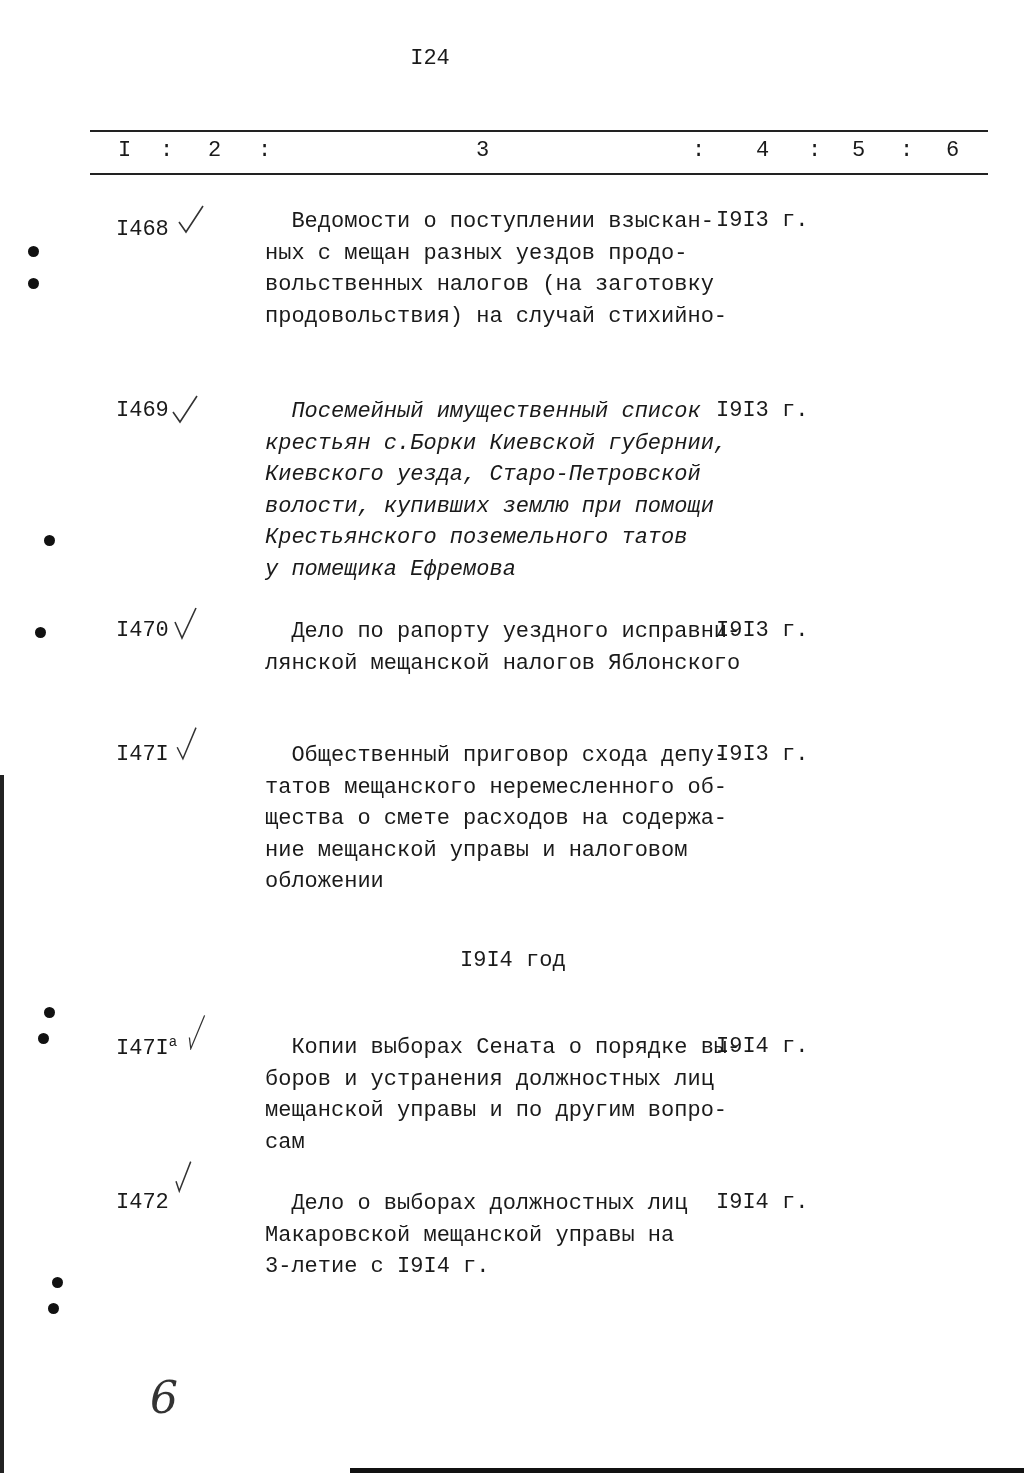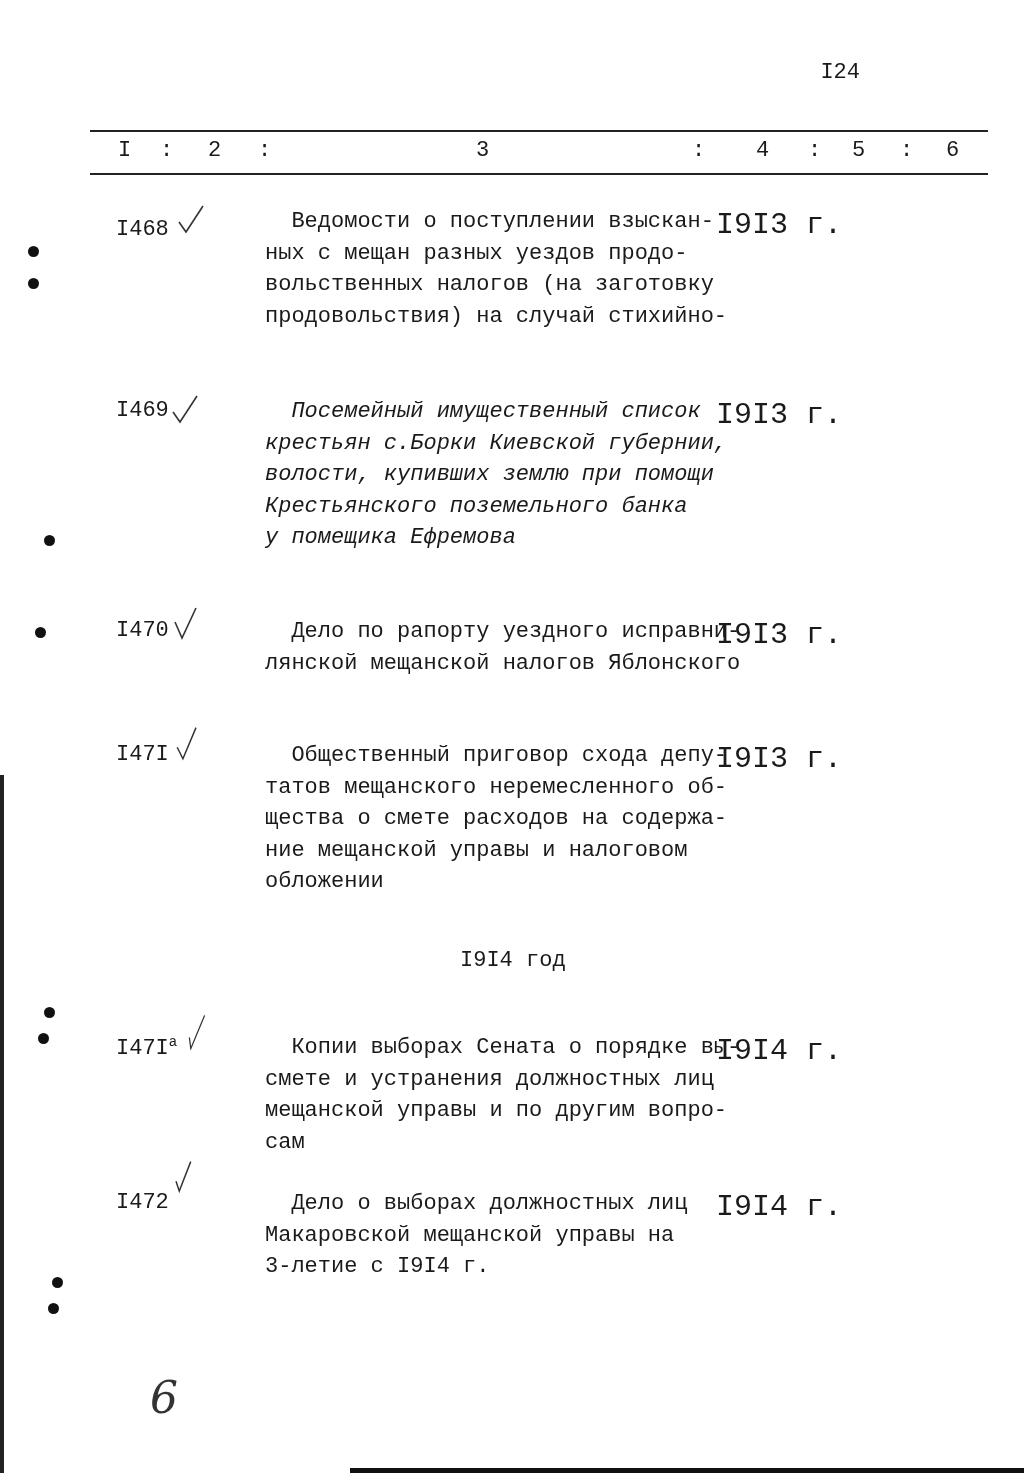--- a/index.html
+++ b/index.html
@@ -2,28 +2,28 @@
 <html><head>
 <meta charset="utf-8">
 <style>
   html, body { margin: 0; padding: 0; }
   body {
     width: 1024px; height: 1473px; background: #ffffff; position: relative; overflow: hidden;
     font-family: "Liberation Mono", "DejaVu Sans Mono", monospace; color: #1a1a1a;
   }
   .left-edge { position: absolute; left: 0; top: 775px; width: 4px; height: 698px; background: #222; }
   .bottom-edge { position: absolute; left: 350px; right: 0; bottom: 0; height: 5px; background: #111; }
-  .page-number { position: absolute; left: 0; width: 860px; top: 60px; text-align: right; font-size: 22px; }
+  .page-number { position: absolute; left: 0; width: 860px; top: 46px; text-align: center; font-size: 22px; }
   .rule { position: absolute; left: 90px; width: 898px; height: 2px; background: #222; }
   .col-header { position: absolute; top: 138px; font-size: 22px; }
   .entry-no { position: absolute; left: 116px; font-size: 22px; }
   .entry-no sup { font-size: 14px; }
   .check { position: absolute; width: 30px; height: 36px; }
   .desc { position: absolute; left: 265px; width: 460px; font-size: 22px; line-height: 31.5px; white-space: pre; }
-  .year { position: absolute; left: 716px; font-size: 30px; }
+  .year { position: absolute; left: 716px; font-size: 22px; }
   .section-title { position: absolute; top: 948px; left: 460px; font-size: 22px; }
   .hole { position: absolute; width: 11px; height: 11px; border-radius: 50%; background: #111; }
   .handwritten { position: absolute; left: 150px; top: 1372px; font-family: "DejaVu Serif", serif; font-size: 44px; font-style: italic; font-weight: 200; color: #333; }
 </style>
 </head>
 <body>
 
 <div class="left-edge"></div>
 <div class="bottom-edge"></div>
 
@@ -60,21 +60,21 @@
     </svg>
   <div class="desc" style="top:206px;"><div>  Ведомости о поступлении взыскан-</div><div>ных с мещан разных уездов продо-</div><div>вольственных налогов (на заготовку</div><div>продовольствия) на случай стихийно-</div></div>
   <span class="year" style="top:208px;">I9I3 г.</span>
 </div>
 
 <div>
   <span class="entry-no" style="top:398px;">I469</span>
   <svg class="check" style="left:170px;top:392px;" viewBox="0 0 30 36">
       <path d="M3 20 L10 30 L27 4" fill="none" stroke="#333" stroke-width="1.6"></path>
     </svg>
-  <div class="desc" style="top:396px;font-style:italic;"><div>  Посемейный имущественный список</div><div>крестьян с.Борки Киевской губернии,</div><div>волости, купивших землю при помощи</div><div>Крестьянского поземельного банка</div><div>у помещика Ефремова</div></div>
+  <div class="desc" style="top:396px;font-style:italic;"><div>  Посемейный имущественный список</div><div>крестьян с.Борки Киевской губернии,</div><div>Киевского уезда, Старо-Петровской</div><div>волости, купивших землю при помощи</div><div>Крестьянского поземельного татов</div><div>у помещика Ефремова</div></div>
   <span class="year" style="top:398px;">I9I3 г.</span>
 </div>
 
 <div>
   <span class="entry-no" style="top:618px;">I470</span>
   <svg class="check" style="left:172px;top:606px;" viewBox="0 0 30 36">
       <path d="M3 16 L10 32 L24 2" fill="none" stroke="#333" stroke-width="1.6"></path>
     </svg>
   <div class="desc" style="top:616px;"><div>  Дело по рапорту уездного исправни-</div><div>лянской мещанской налогов Яблонского</div></div>
   <span class="year" style="top:618px;">I9I3 г.</span>
@@ -89,21 +89,21 @@
   <span class="year" style="top:742px;">I9I3 г.</span>
 </div>
 
 <div class="section-title">I9I4 год</div>
 
 <div>
   <span class="entry-no" style="top:1034px;"><span>I47I</span><sup>а</sup></span>
   <svg class="check" style="left:182px;top:1014px;" viewBox="0 0 30 52" width="30" height="52">
       <path d="M4 34 L6 50 L26 2" fill="none" stroke="#333" stroke-width="1.8"></path>
     </svg>
-  <div class="desc" style="top:1032px;"><div>  Копии выборах Сената о порядке вы-</div><div>смете и устранения должностных лиц</div><div>мещанской управы и по другим вопро-</div><div>сам</div></div>
+  <div class="desc" style="top:1032px;"><div>  Копии выборах Сената о порядке вы-</div><div>боров и устранения должностных лиц</div><div>мещанской управы и по другим вопро-</div><div>сам</div></div>
   <span class="year" style="top:1034px;">I9I4 г.</span>
 </div>
 
 <div>
   <span class="entry-no" style="top:1190px;">I472</span>
   <svg class="check" style="left:170px;top:1160px;" viewBox="0 0 30 44" width="30" height="44">
       <path d="M4 26 L8 38 L22 2" fill="none" stroke="#333" stroke-width="1.8"></path>
     </svg>
   <div class="desc" style="top:1188px;"><div>  Дело о выборах должностных лиц</div><div>Макаровской мещанской управы на</div><div>3-летие с I9I4 г.</div></div>
   <span class="year" style="top:1190px;">I9I4 г.</span>

